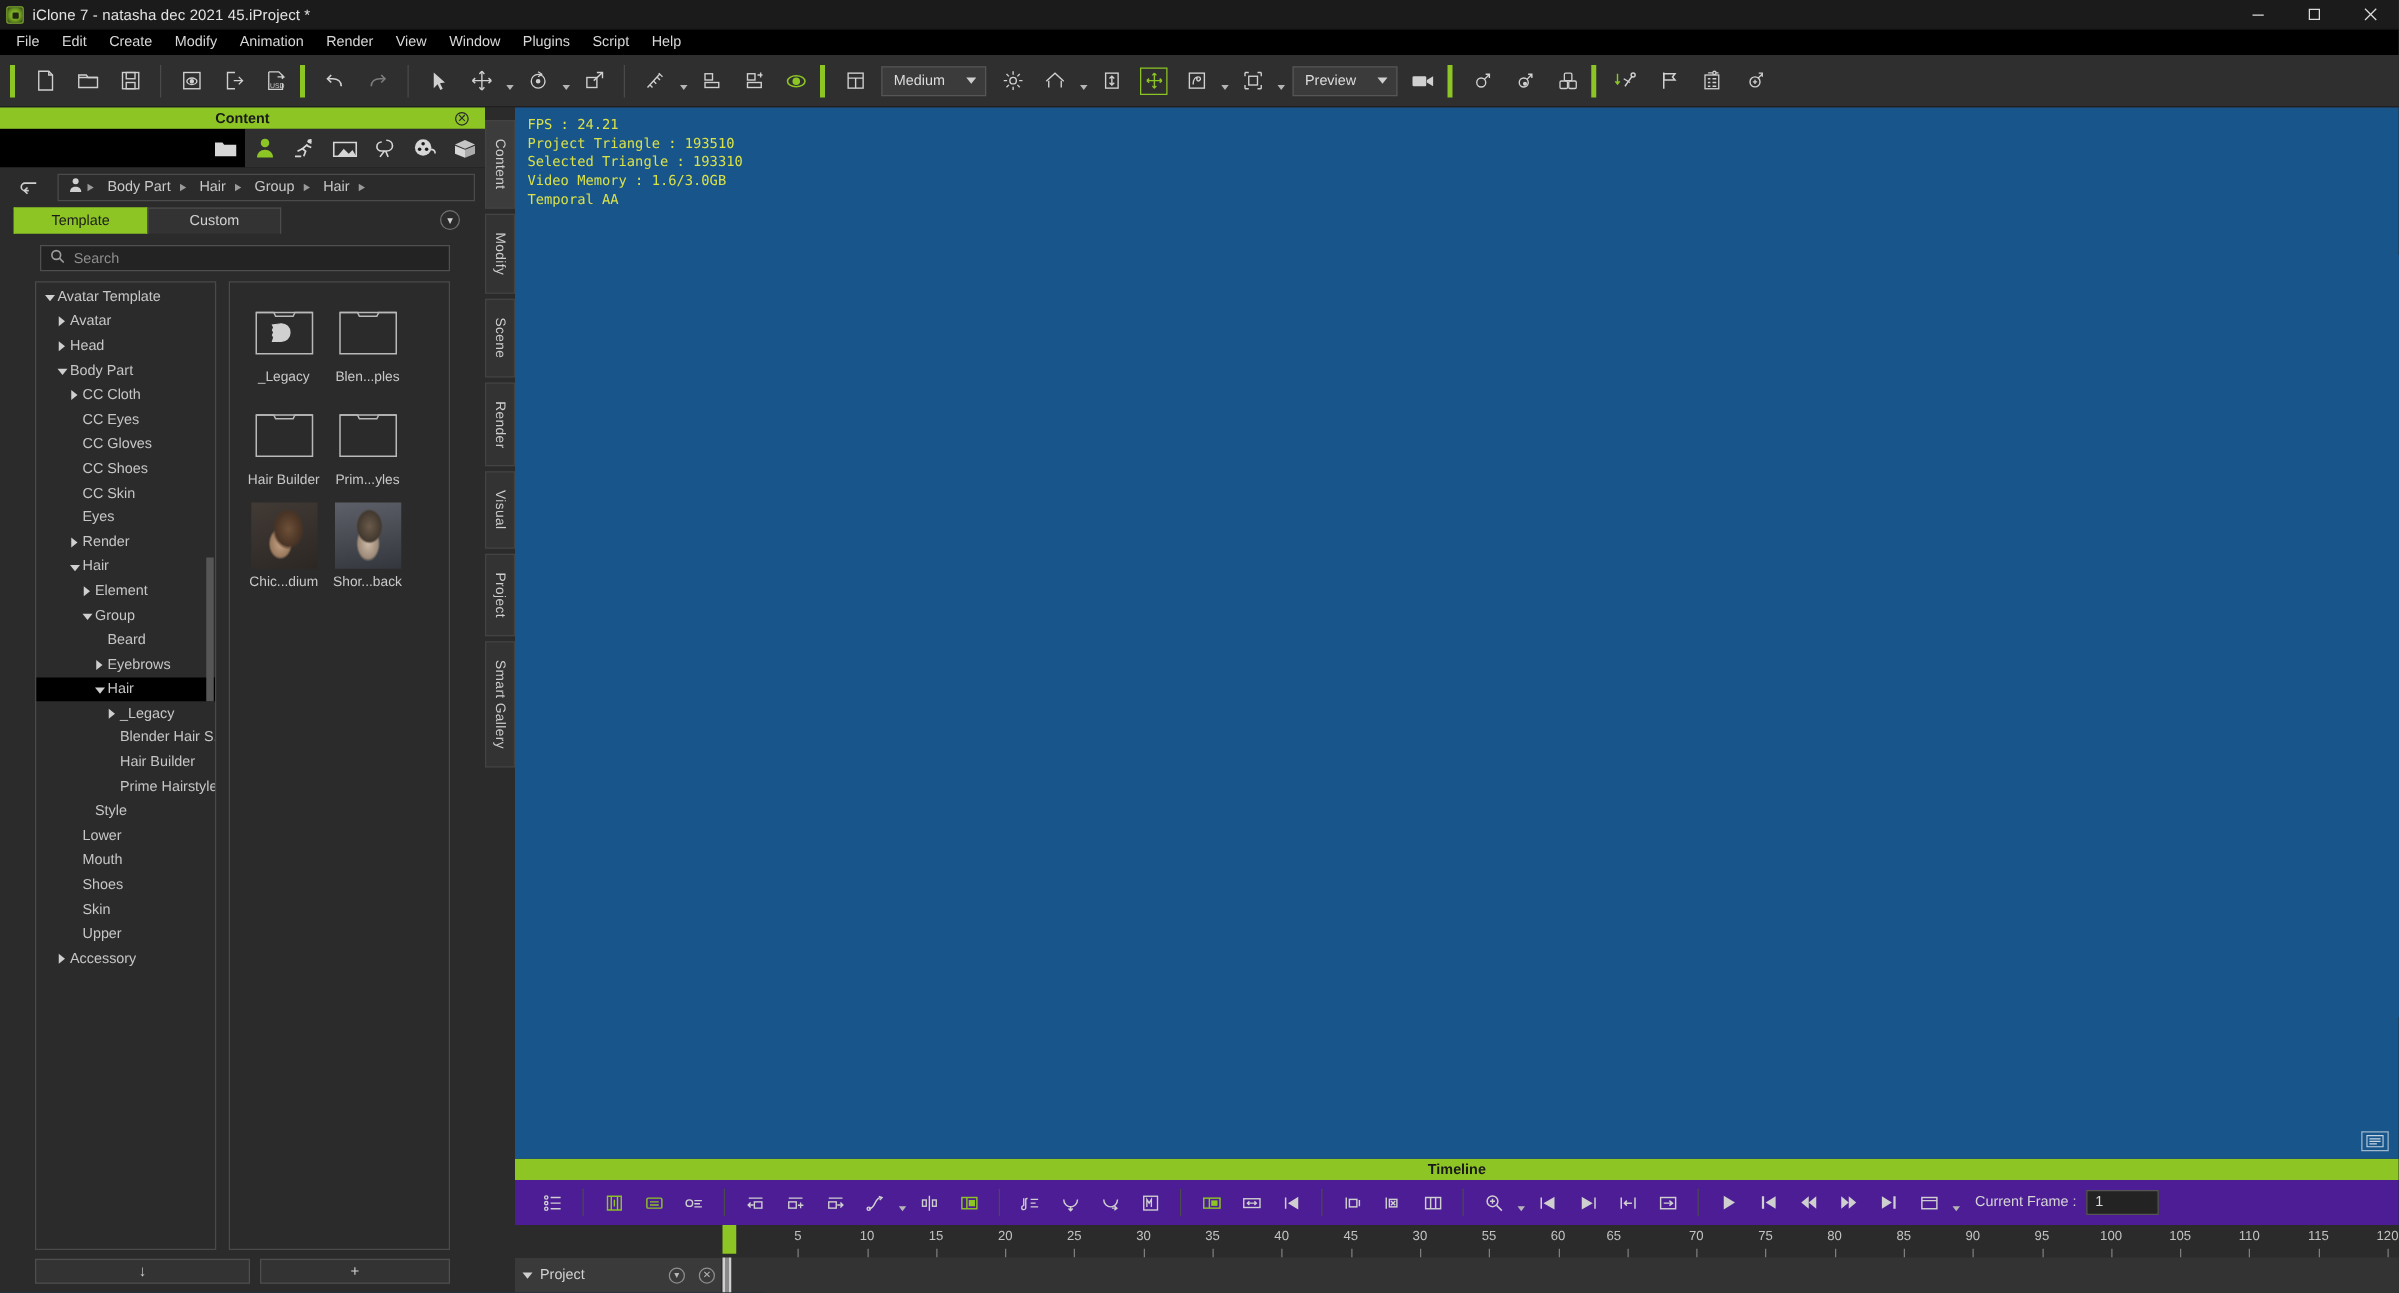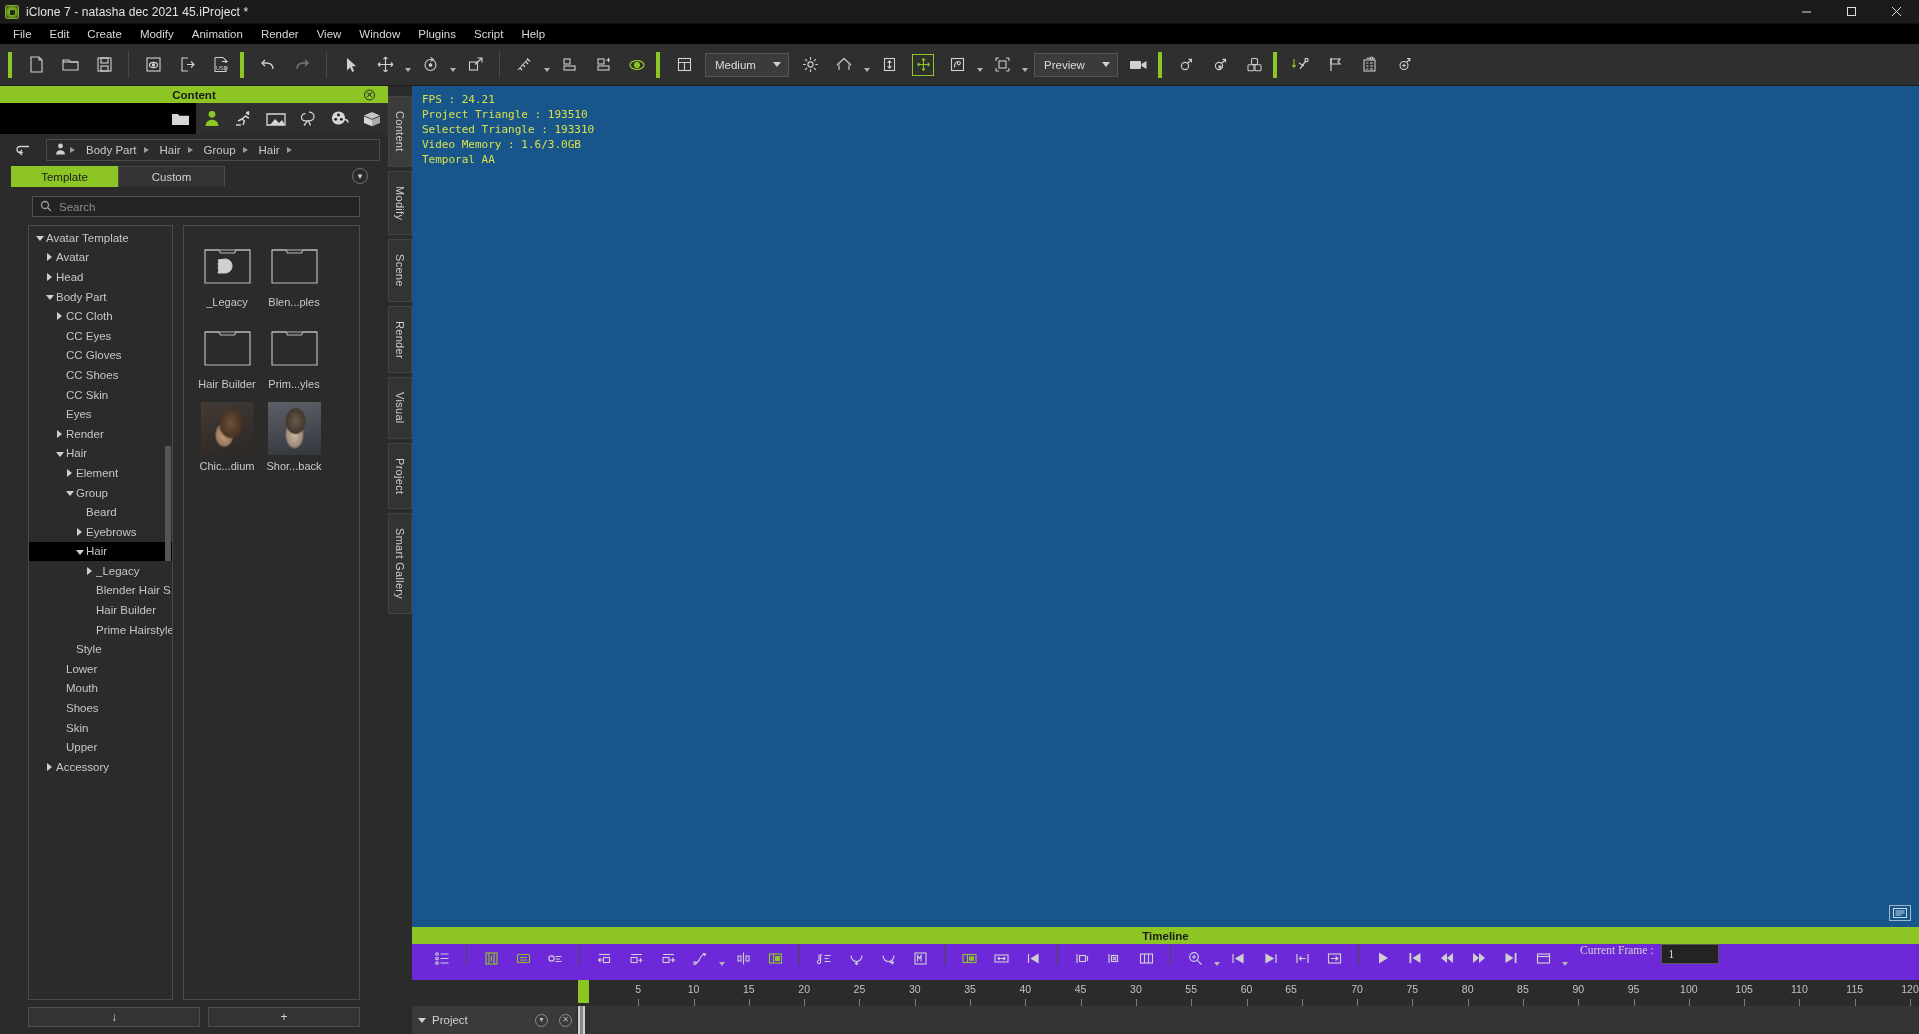--- a/index.html
+++ b/index.html
@@ -235,23 +235,22 @@
   }
   .vp-corner {
     position: absolute; right: 8px; bottom: 6px; width: 22px; height: 16px;
     border: 1px solid #9fb7cc; display: flex; align-items: center; justify-content: center;
   }
   .tl-title {
     height: 17px; flex: 0 0 17px; background: #8cc524; color: #1a1a1a; font-size: 11.5px;
     font-weight: bold; display: flex; align-items: center; justify-content: center;
   }
   .tl-toolbar {
-    height: 36px; flex: 0 0 36px; background: #6d28d9; display: flex; align-items: flex-start;
+    height: 36px; flex: 0 0 36px; background: #4c1d95; display: flex; align-items: center;
     padding-left: 14px;
-    font-family: Liberation Serif, serif;
   }
   .tl-btn {
     width: 28px; height: 28px; display: flex; align-items: center; justify-content: center;
     flex: 0 0 28px; margin: 0 2px;
   }
   .tl-sep { width: 1px; height: 22px; background: #4a4a4a; margin: 0 8px; flex: 0 0 1px; }
   .tl-frame-label { font-size: 11.5px; color: #d4d4d4; margin-left: 10px; white-space: nowrap; }
   .tl-frame-input {
     width: 58px; height: 20px; background: #232323; border: 1px solid #555; margin-left: 8px;
     color: #ddd; font-size: 11.5px; padding: 0 6px; display: flex; align-items: center;

